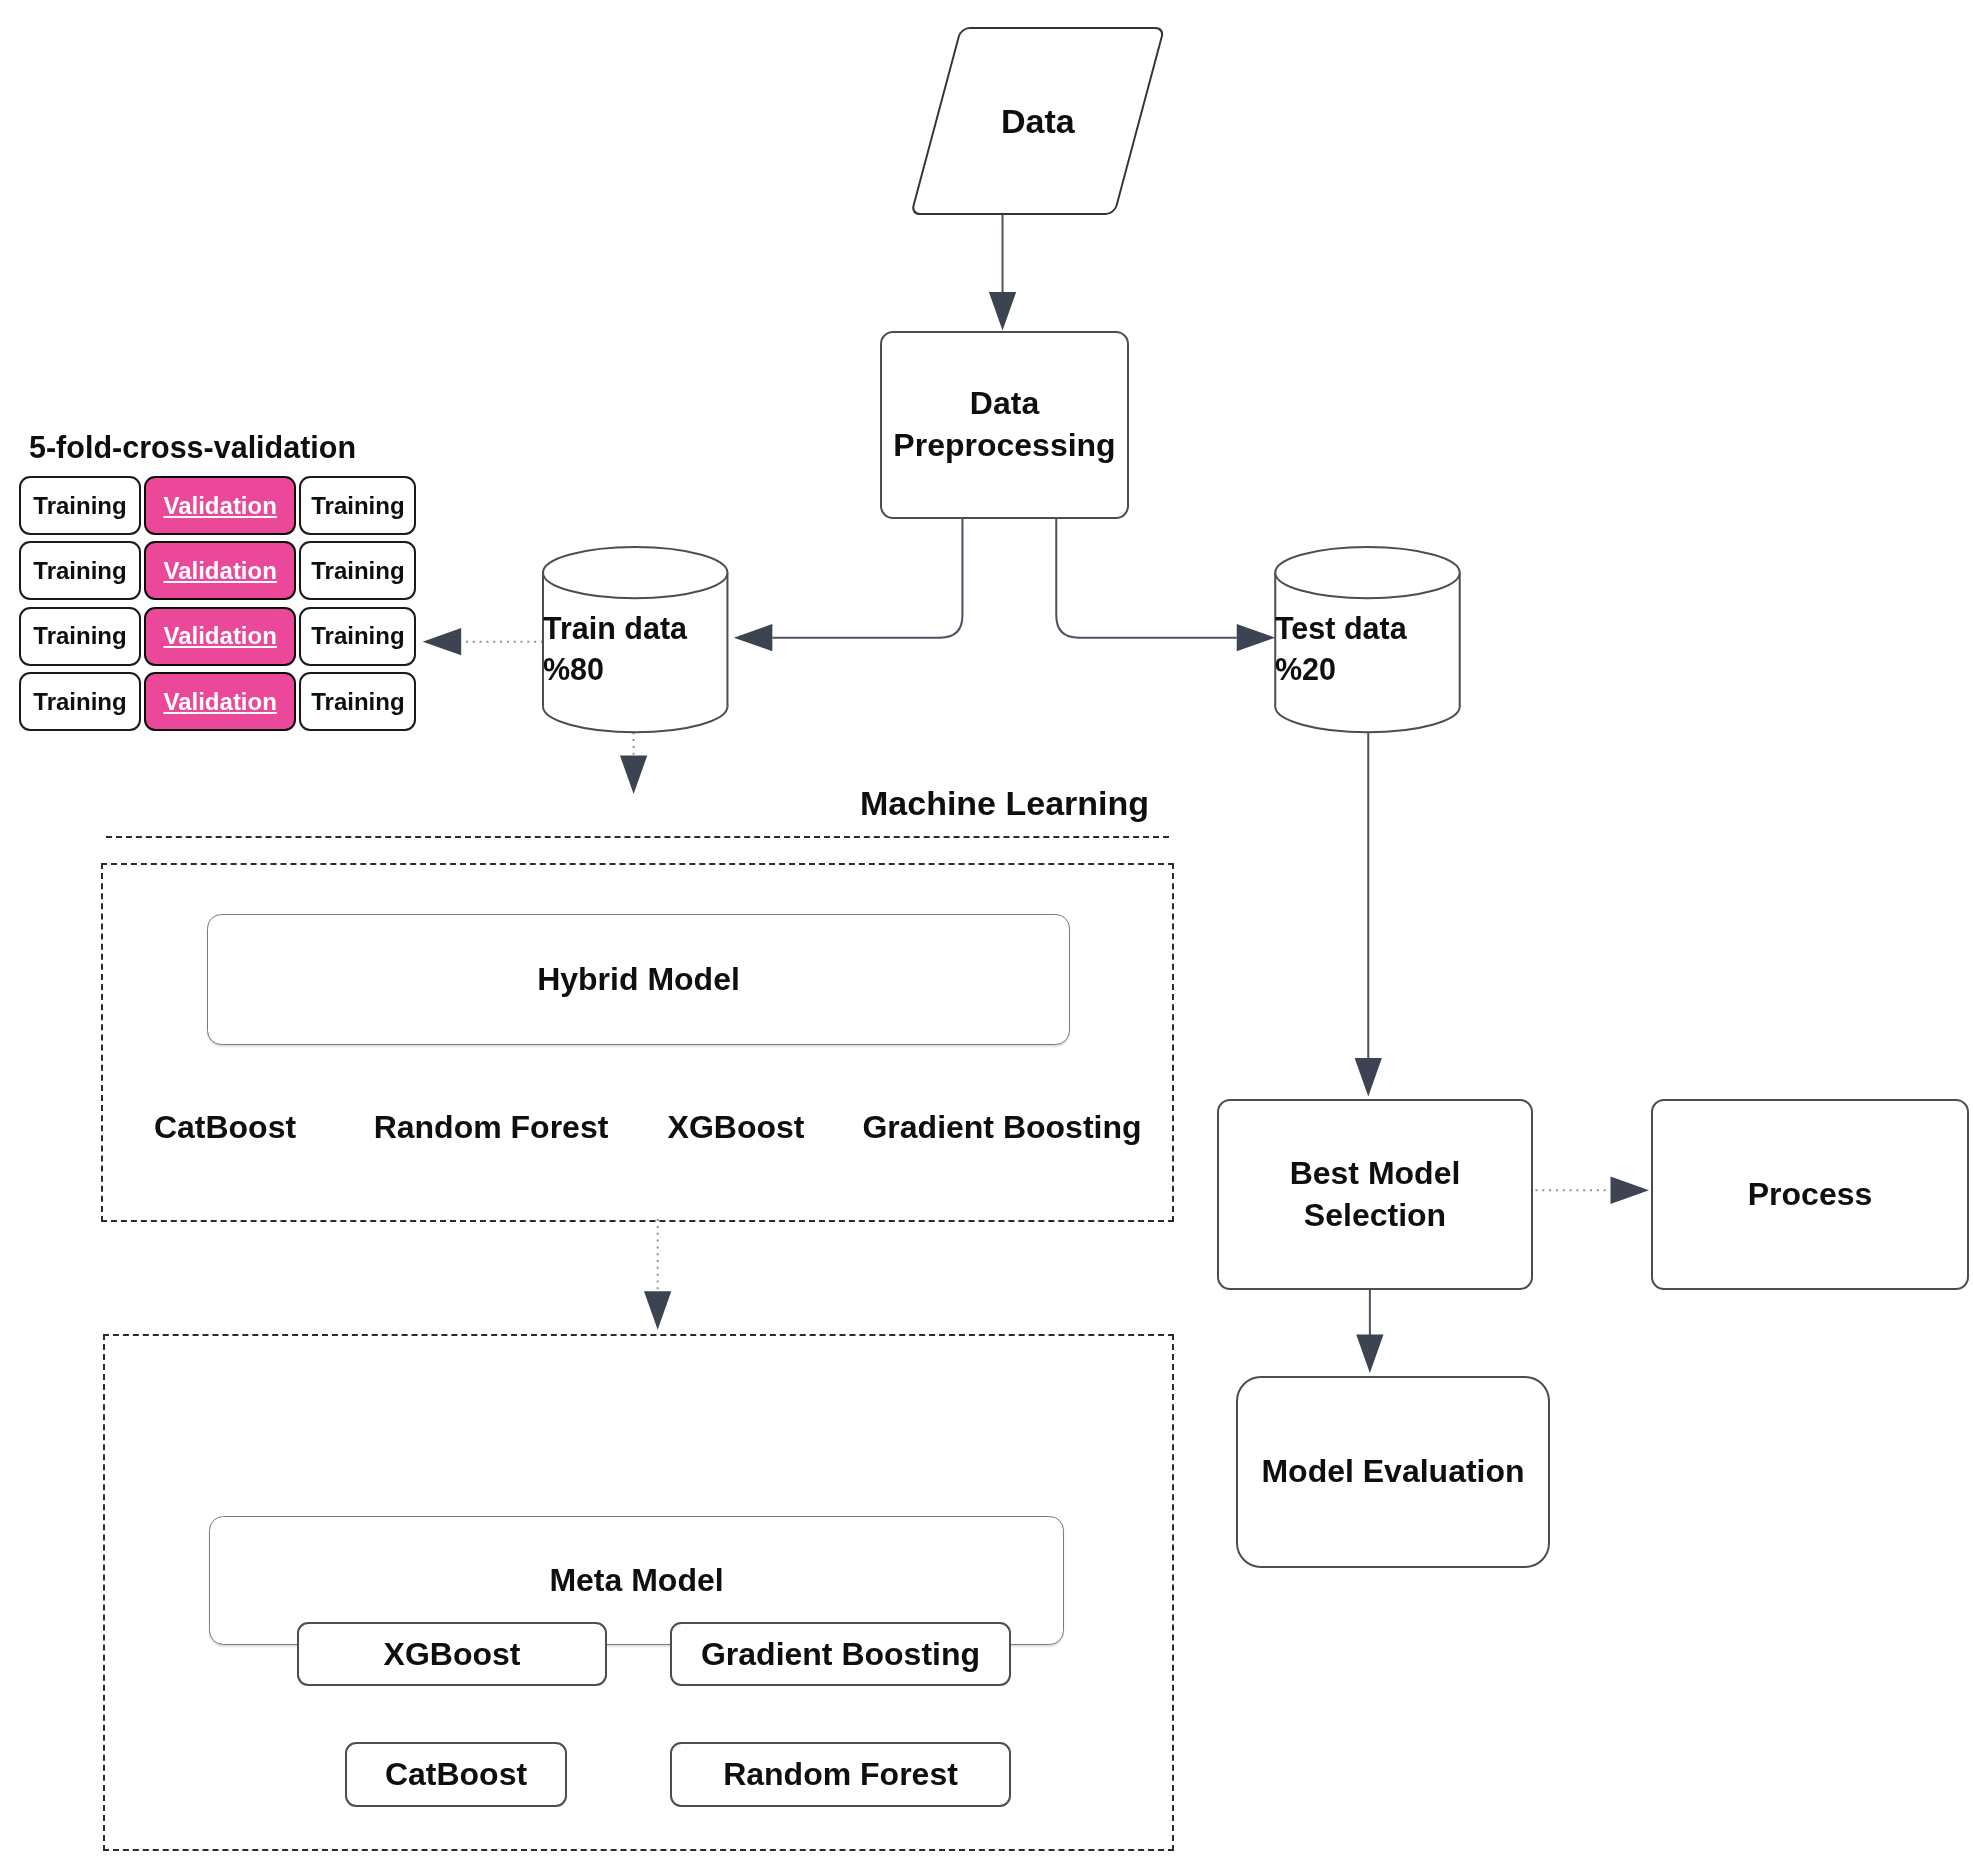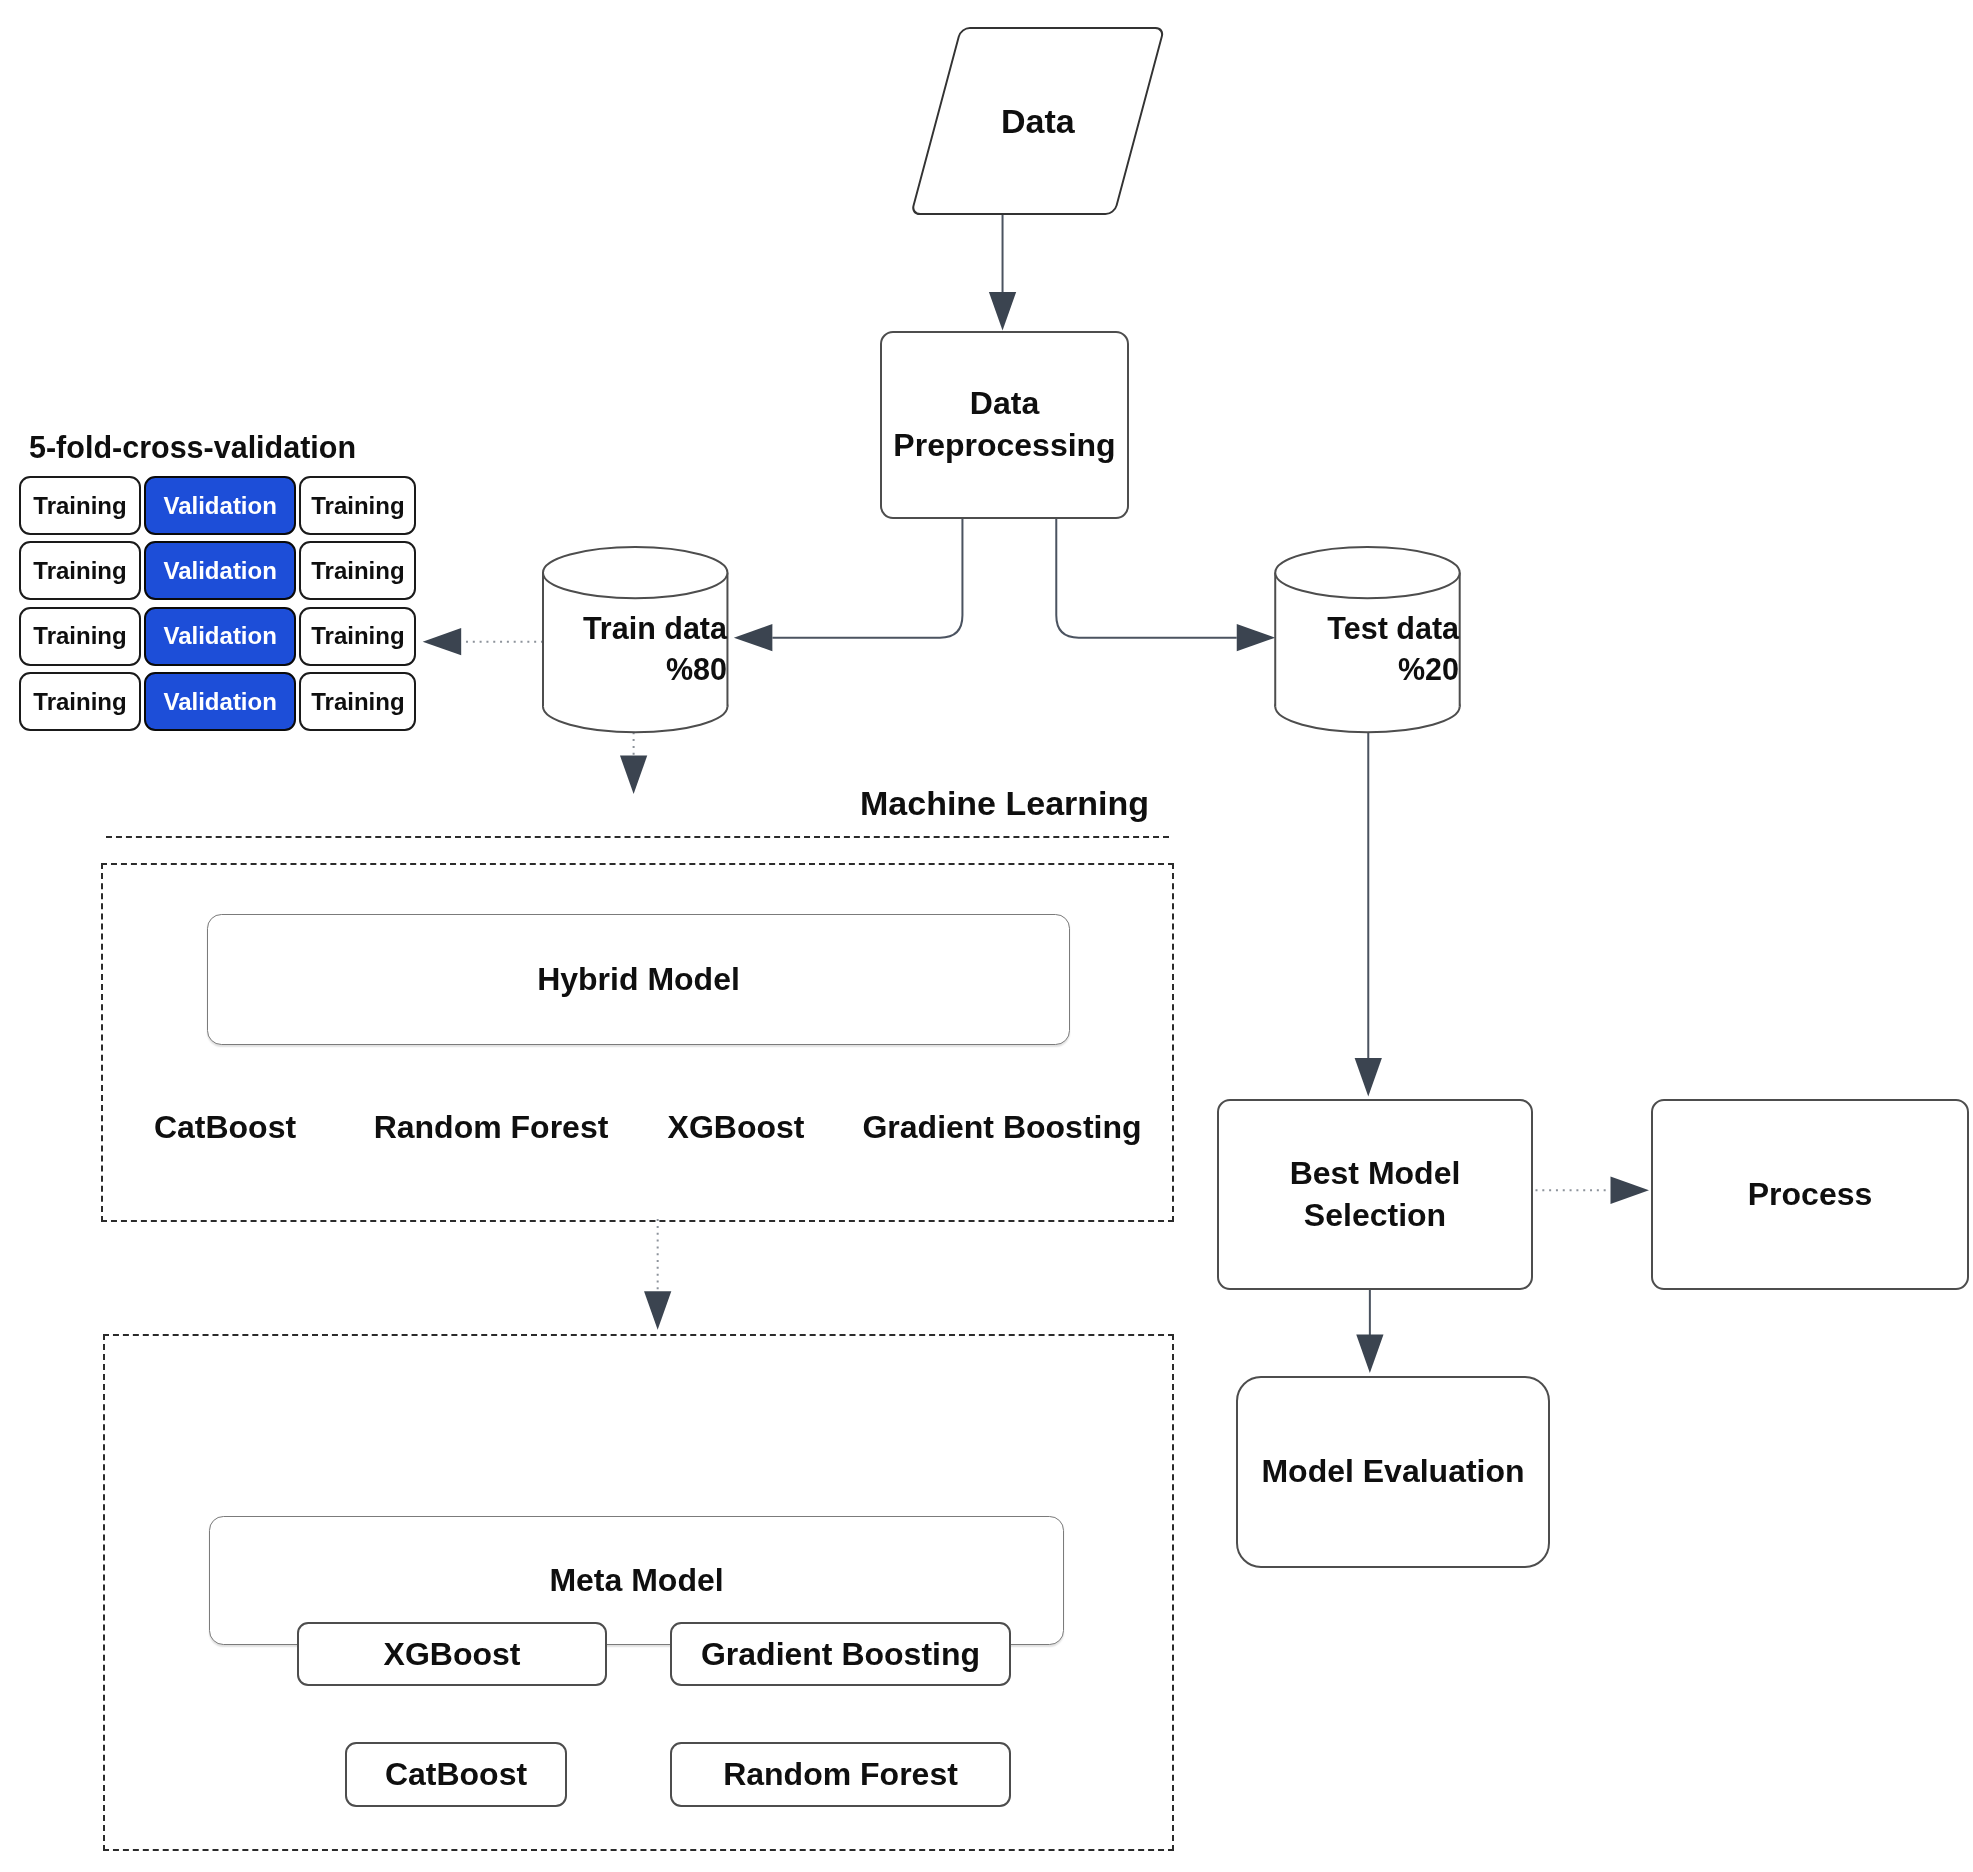--- a/index.html
+++ b/index.html
@@ -26,35 +26,35 @@
 
   .parallelogram{
     position:absolute;z-index:3;left:910px;top:26.5px;width:201px;height:184px;
     background:#fff;border:2px solid #333;border-radius:9.6px;
     transform:skewX(-15deg);transform-origin:0 100%;
     display:flex;align-items:center;justify-content:center;
   }
   .parallelogram .inner{transform:skewX(15deg);font-weight:bold;font-size:34px;}
 
   .cyl-label{
-    position:absolute;z-index:3;width:184px;text-align:right;font-weight:bold;
+    position:absolute;z-index:3;width:184px;text-align:left;font-weight:bold;
     font-size:30.5px;line-height:1.35;
   }
 
   .cv-title{position:absolute;left:29px;top:430px;z-index:3;font-weight:bold;font-size:30.5px;}
   .cv-grid{position:absolute;left:19px;top:476px;z-index:3;}
   .cv-row{display:flex;margin-bottom:6.4px;}
   .cv-cell{
     box-sizing:border-box;height:59px;border:2.4px solid #1a1a1a;border-radius:11.2px;background:#fff;
     display:flex;align-items:center;justify-content:center;font-weight:bold;font-size:24px;text-align:center;
   }
   .cv-c0{width:122px;margin-right:3.2px;}
   .cv-c1{width:152px;margin-right:3.2px;}
   .cv-c2{width:117px;}
-  .cv-validation{background:#1d4ed8;border-color:#0a0a0a;color:#ffffff;}
+  .cv-validation{background:#ec4899;border-color:#0a0a0a;color:#ffffff;text-decoration:underline;}
 
   .ml-label{position:absolute;left:860px;top:784px;z-index:3;font-weight:bold;font-size:34px;text-align:right;}
   .algo{position:absolute;top:1109px;z-index:3;transform:translateX(-50%);font-weight:bold;font-size:32px;white-space:nowrap;}
 
   .btn{
     position:absolute;z-index:3;background:#fff;border:2px solid #4d4d4d;border-radius:11.2px;
     display:flex;align-items:center;justify-content:center;font-weight:bold;font-size:32px;
   }
 </style>
 </head>

